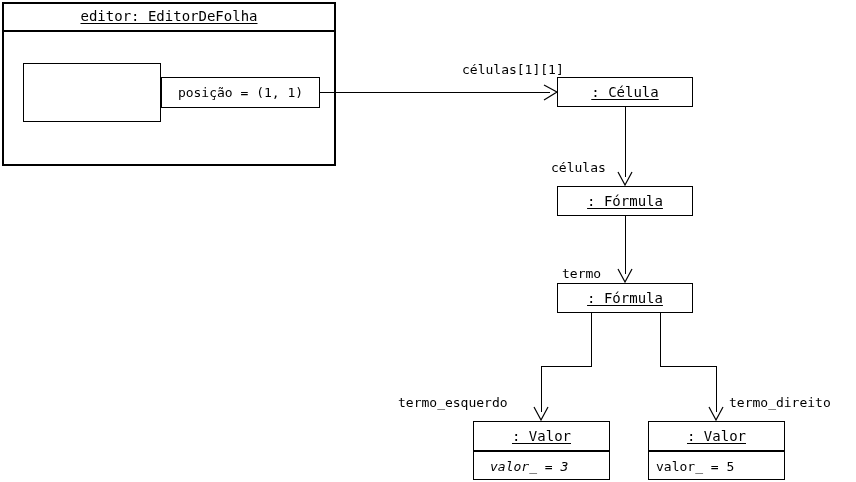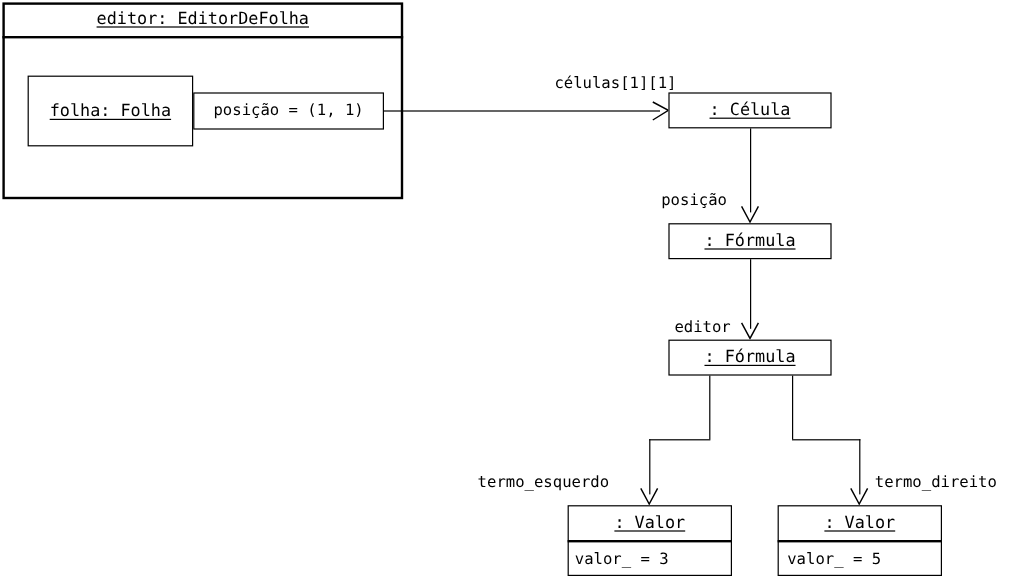--- a/index.html
+++ b/index.html
@@ -85,23 +85,20 @@
 
   <div class="box box-thick" style="left:2px; top:2px; width:334px; height:164px;"></div>
 
   <div class="divider" style="left:2px; top:30px; width:334px; height:2px;"></div>
 
   <div class="obj-name" style="left:2px; top:2px; width:334px; height:28px;">
     <span>editor: EditorDeFolha</span>
   </div>
 
   <div class="box" style="left:23px; top:63px; width:138px; height:59px;"></div>
-  <div class="obj-name" style="left:23px; top:63px; width:138px; height:59px;">
-    <span>folha: Folha</span>
-  </div>
 
   <div class="box" style="left:161px; top:77px; width:159px; height:31px;"></div>
   <div class="attr attr-center" style="left:161px; top:77px; width:159px; height:31px;">
     <span>posição = (1, 1)</span>
   </div>
 
   <div class="line-h" style="left:320px; top:92px; width:230px; height:1px;"></div>
   <svg class="arrow" style="left:540px; top:82px;" width="22" height="22" viewBox="0 0 22 22">
     <polyline points="4,3 17,10 4,18" fill="none" stroke="#000000" stroke-width="1.2"></polyline>
   </svg>
@@ -112,34 +109,34 @@
   <div class="box" style="left:557px; top:77px; width:136px; height:30px;"></div>
   <div class="obj-name" style="left:557px; top:77px; width:136px; height:30px;">
     <span>: Célula</span>
   </div>
 
   <div class="line-v" style="left:625px; top:107px; width:1px; height:70px;"></div>
   <svg class="arrow" style="left:615px; top:168px;" width="22" height="22" viewBox="0 0 22 22">
     <polyline points="3,4 10,17 17,4" fill="none" stroke="#000000" stroke-width="1.2"></polyline>
   </svg>
   <div class="edge-label" style="left:551px; top:160px;">
-    <span>posição</span>
+    <span>células</span>
   </div>
 
   <div class="box" style="left:557px; top:186px; width:136px; height:30px;"></div>
   <div class="obj-name" style="left:557px; top:186px; width:136px; height:30px;">
     <span>: Fórmula</span>
   </div>
 
   <div class="line-v" style="left:625px; top:216px; width:1px; height:58px;"></div>
   <svg class="arrow" style="left:615px; top:265px;" width="22" height="22" viewBox="0 0 22 22">
     <polyline points="3,4 10,17 17,4" fill="none" stroke="#000000" stroke-width="1.2"></polyline>
   </svg>
   <div class="edge-label" style="left:562px; top:266px;">
-    <span>editor</span>
+    <span>termo</span>
   </div>
 
   <div class="box" style="left:557px; top:283px; width:136px; height:30px;"></div>
   <div class="obj-name" style="left:557px; top:283px; width:136px; height:30px;">
     <span>: Fórmula</span>
   </div>
 
   <div class="line-v" style="left:591px; top:313px; width:1px; height:53px;"></div>
   <div class="line-h" style="left:541px; top:366px; width:51px; height:1px;"></div>
   <div class="line-v" style="left:541px; top:366px; width:1px; height:46px;"></div>
@@ -158,21 +155,21 @@
   </svg>
   <div class="edge-label" style="left:729px; top:395px;">
     <span>termo_direito</span>
   </div>
 
   <div class="box" style="left:473px; top:421px; width:137px; height:59px;"></div>
   <div class="divider" style="left:473px; top:450px; width:137px; height:2px;"></div>
   <div class="obj-name" style="left:473px; top:421px; width:137px; height:29px;">
     <span>: Valor</span>
   </div>
-  <div class="attr" style="left:471px; top:452px; width:113px; height:28px;">
+  <div class="attr" style="left:482px; top:452px; width:113px; height:28px;font-style:italic;">
     <span>valor_ = 3</span>
   </div>
 
   <div class="box" style="left:648px; top:421px; width:137px; height:59px;"></div>
   <div class="divider" style="left:648px; top:450px; width:137px; height:2px;"></div>
   <div class="obj-name" style="left:648px; top:421px; width:137px; height:29px;">
     <span>: Valor</span>
   </div>
   <div class="attr" style="left:648px; top:452px; width:137px; height:28px;">
     <span>valor_ = 5</span>

